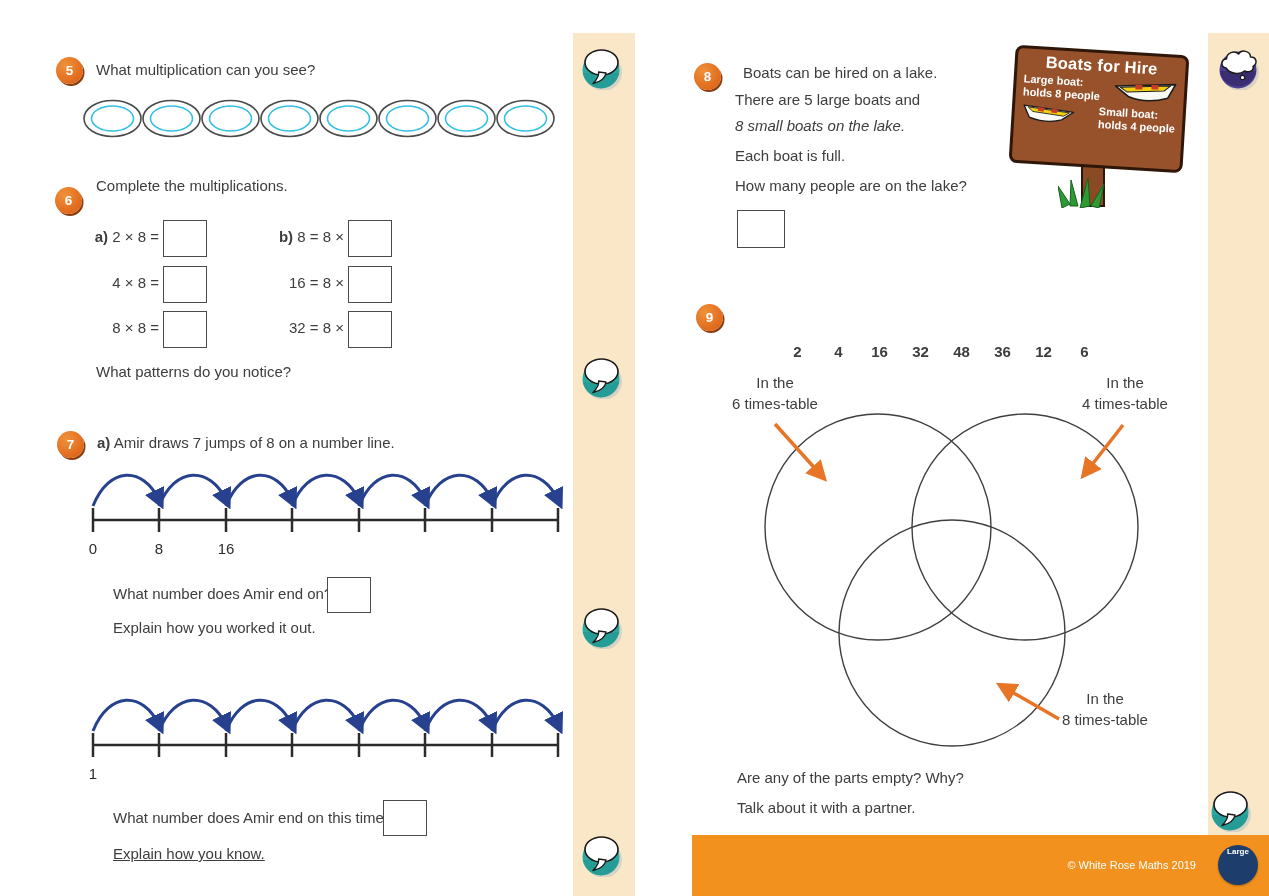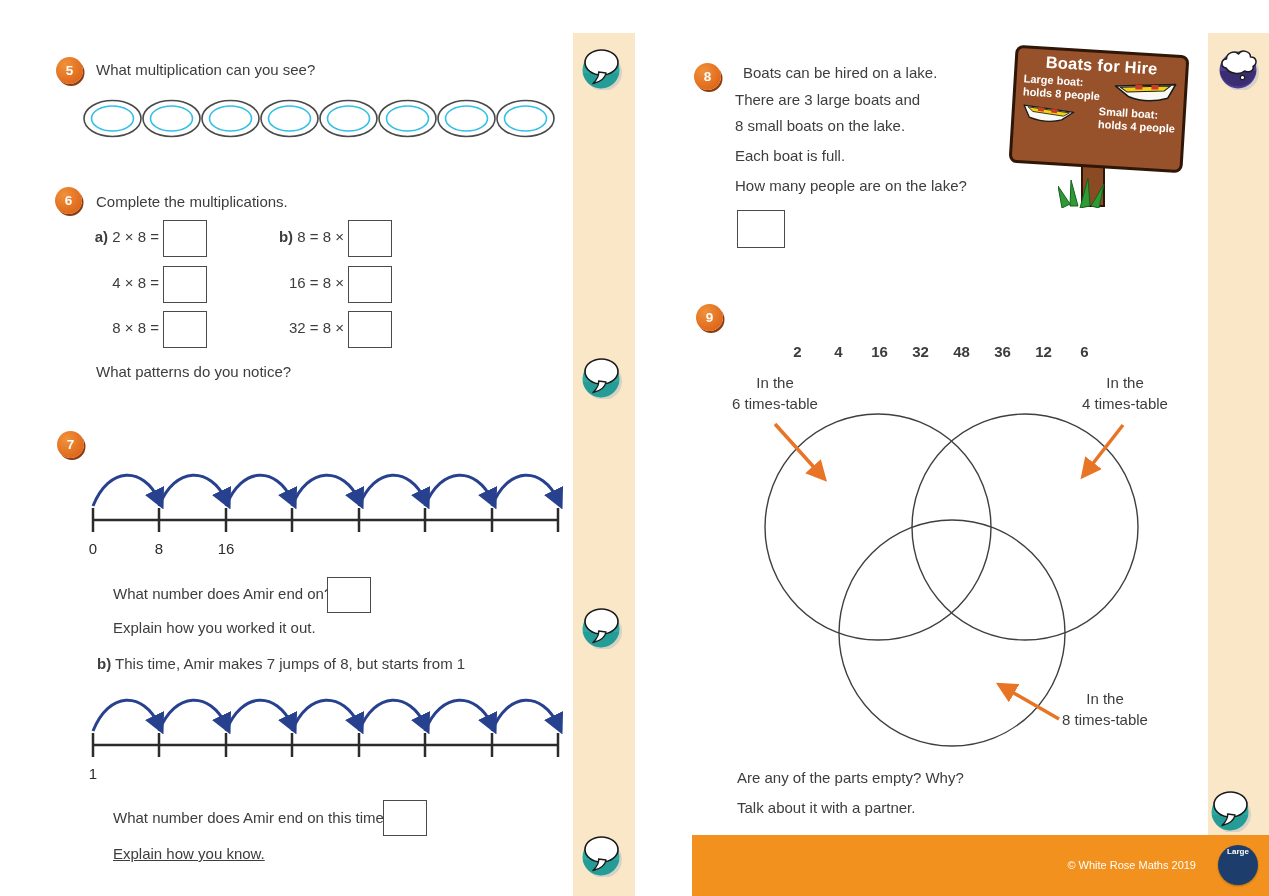--- a/index.html
+++ b/index.html
@@ -103,41 +103,42 @@
           <ellipse cx="324.5" cy="19.5" rx="21" ry="12.5"></ellipse>
         <ellipse cx="383.5" cy="19.5" rx="21" ry="12.5"></ellipse>
           <ellipse cx="442.5" cy="19.5" rx="21" ry="12.5"></ellipse>
       </g>
     </g>
   </svg>
 
   <div class="qbadge" style="left:55px;top:187px;">
       <span>6</span>
     </div>
-  <div class="txt" style="left:96px;top:192px;">Complete the multiplications.</div>
+  <div class="txt" style="left:96px;top:176px;">Complete the multiplications.</div>
 
   <div class="q6line" style="right:1110px;top:228px;"><span class="bold">a)</span> <span>2 × 8 =</span></div>
   <div class="ansbox" style="left:163px;top:220px;width:42px;height:35px;"></div>
   <div class="q6line" style="right:1110px;top:274px;"><span>4 × 8 =</span></div>
   <div class="ansbox" style="left:163px;top:266px;width:42px;height:35px;"></div>
   <div class="q6line" style="right:1110px;top:319px;"><span>8 × 8 =</span></div>
   <div class="ansbox" style="left:163px;top:311px;width:42px;height:35px;"></div>
 
   <div class="q6line" style="right:925px;top:228px;"><span class="bold">b)</span> <span>8 = 8 ×</span></div>
   <div class="ansbox" style="left:348px;top:220px;width:42px;height:35px;"></div>
   <div class="q6line" style="right:925px;top:274px;"><span>16 = 8 ×</span></div>
   <div class="ansbox" style="left:348px;top:266px;width:42px;height:35px;"></div>
   <div class="q6line" style="right:925px;top:319px;"><span>32 = 8 ×</span></div>
   <div class="ansbox" style="left:348px;top:311px;width:42px;height:35px;"></div>
 
   <div class="txt" style="left:96px;top:362px;">What patterns do you notice?</div>
 
   <div class="qbadge" style="left:57px;top:431px;">
       <span>7</span>
     </div>
+  <div class="txt" style="left:97px;top:433px;"><span class="bold">a)</span> <span>Amir draws 7 jumps of 8 on a number line.</span></div>
 
   <svg class="abs" style="left:85px;top:462px;" width="490" height="100" viewBox="0 0 490 100">
     <defs>
       <marker id="arrA" markerWidth="7" markerHeight="7" refX="3.5" refY="3.5" orient="auto">
         <path d="M0,0 L7,3.5 L0,7 Z" fill="#27418f"></path>
       </marker>
     </defs>
     <line x1="8" y1="58" x2="473" y2="58" stroke="#2b2b2b" stroke-width="2.5"></line>
     <g stroke="#2b2b2b" stroke-width="2.5">
       <line x1="8" y1="46" x2="8" y2="70"></line>
@@ -162,21 +163,20 @@
       <text x="8" y="92">0</text>
       <text x="74" y="92">8</text>
       <text x="141" y="92">16</text>
     </g>
   </svg>
 
   <div class="txt" style="left:113px;top:584px;">What number does Amir end on?</div>
   <div class="ansbox" style="left:327px;top:577px;width:42px;height:34px;"></div>
   <div class="txt" style="left:113px;top:618px;">Explain how you worked it out.</div>
 
-  <div class="txt" style="left:97px;top:654px;"><span class="bold">b)</span> <span>This time, Amir makes 7 jumps of 8, but starts from 1</span></div>
 
   <svg class="abs" style="left:85px;top:687px;" width="490" height="100" viewBox="0 0 490 100">
     <defs>
       <marker id="arrB" markerWidth="7" markerHeight="7" refX="3.5" refY="3.5" orient="auto">
         <path d="M0,0 L7,3.5 L0,7 Z" fill="#27418f"></path>
       </marker>
     </defs>
     <line x1="8" y1="58" x2="473" y2="58" stroke="#2b2b2b" stroke-width="2.5"></line>
     <g stroke="#2b2b2b" stroke-width="2.5">
       <line x1="8" y1="46" x2="8" y2="70"></line>
@@ -203,22 +203,22 @@
   </svg>
 
   <div class="txt" style="left:113px;top:808px;">What number does Amir end on this time?</div>
   <div class="ansbox" style="left:383px;top:800px;width:42px;height:34px;"></div>
   <div class="txt" style="left:113px;top:844px;text-decoration:underline;">Explain how you know.</div>
 
   <div class="qbadge" style="left:694px;top:63px;">
       <span>8</span>
     </div>
   <div class="txt" style="left:735px;top:63px;margin-left:8px;">Boats can be hired on a lake.</div>
-  <div class="txt" style="left:735px;top:90px;">There are 3 large boats and</div>
-  <div class="txt" style="left:735px;top:116px;">8 small boats on the lake.</div>
+  <div class="txt" style="left:735px;top:90px;">There are 5 large boats and</div>
+  <div class="txt" style="left:735px;top:116px;font-style:italic;">8 small boats on the lake.</div>
   <div class="txt" style="left:735px;top:146px;">Each boat is full.</div>
   <div class="txt" style="left:735px;top:176px;">How many people are on the lake?</div>
   <div class="ansbox" style="left:737px;top:210px;width:46px;height:36px;"></div>
 
   <div class="signpost"></div>
   <div class="signboard">
     <div class="signtitle">Boats for Hire</div>
     <div class="signrow">
       <div class="signtext">
         <div>Large boat:</div>

